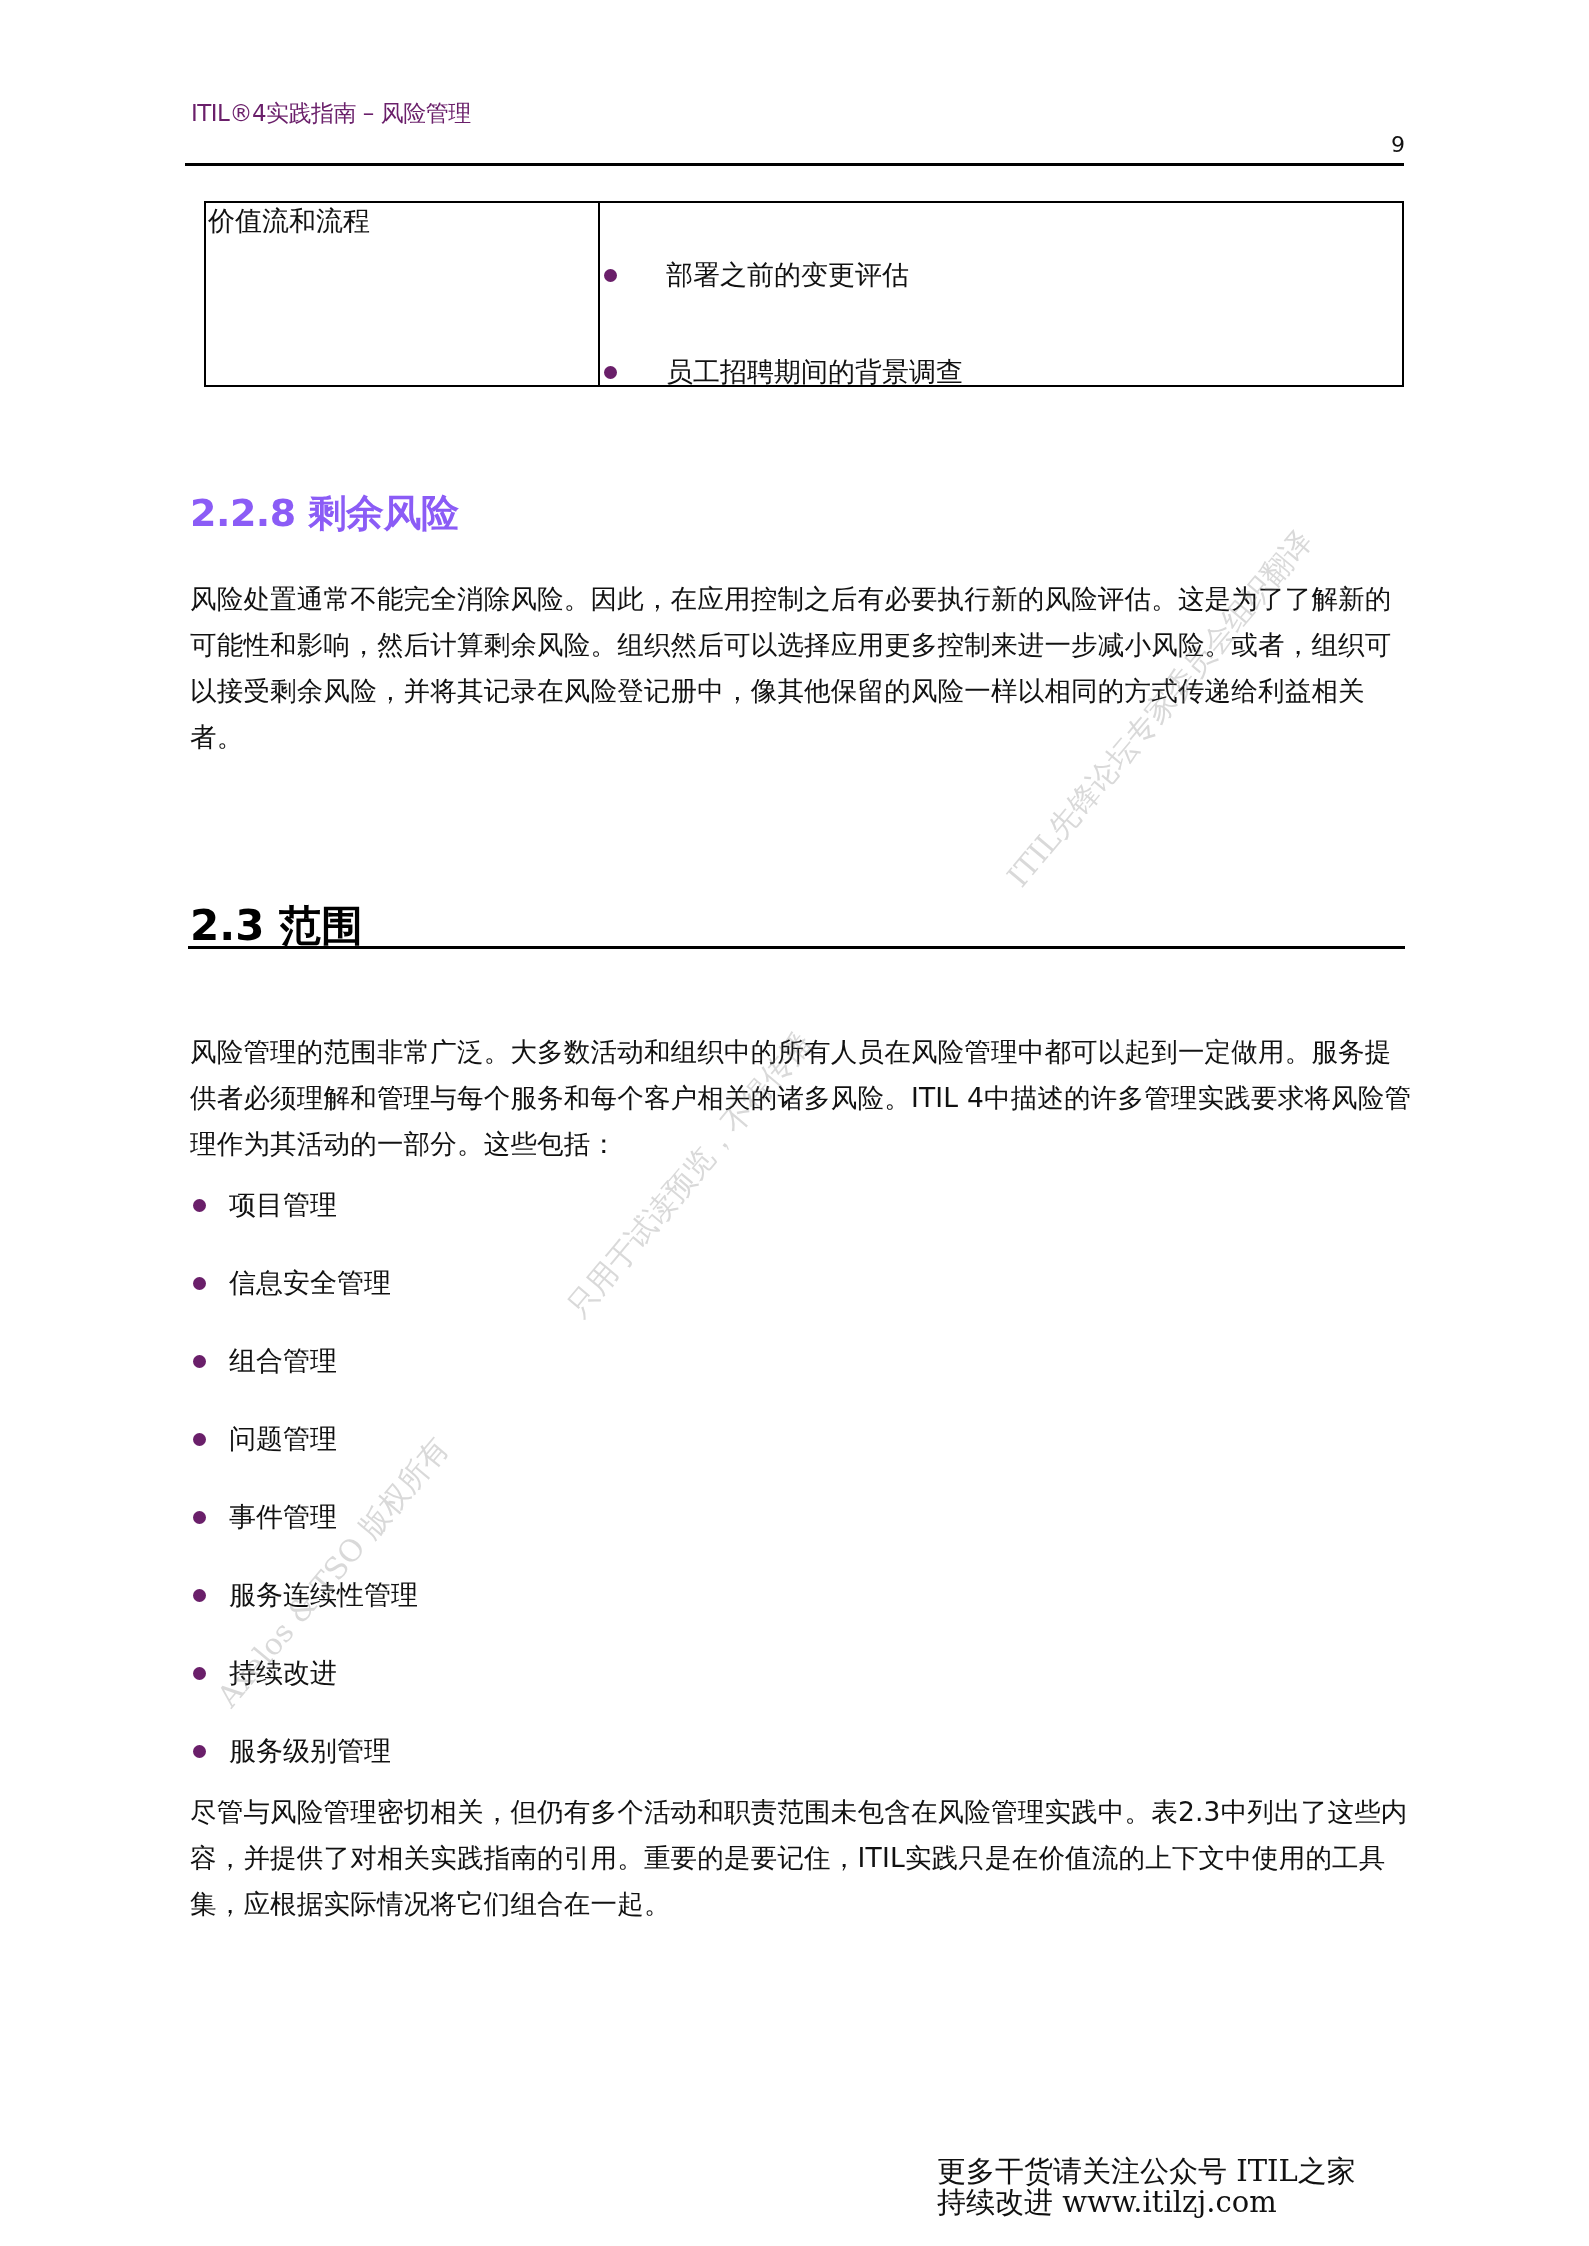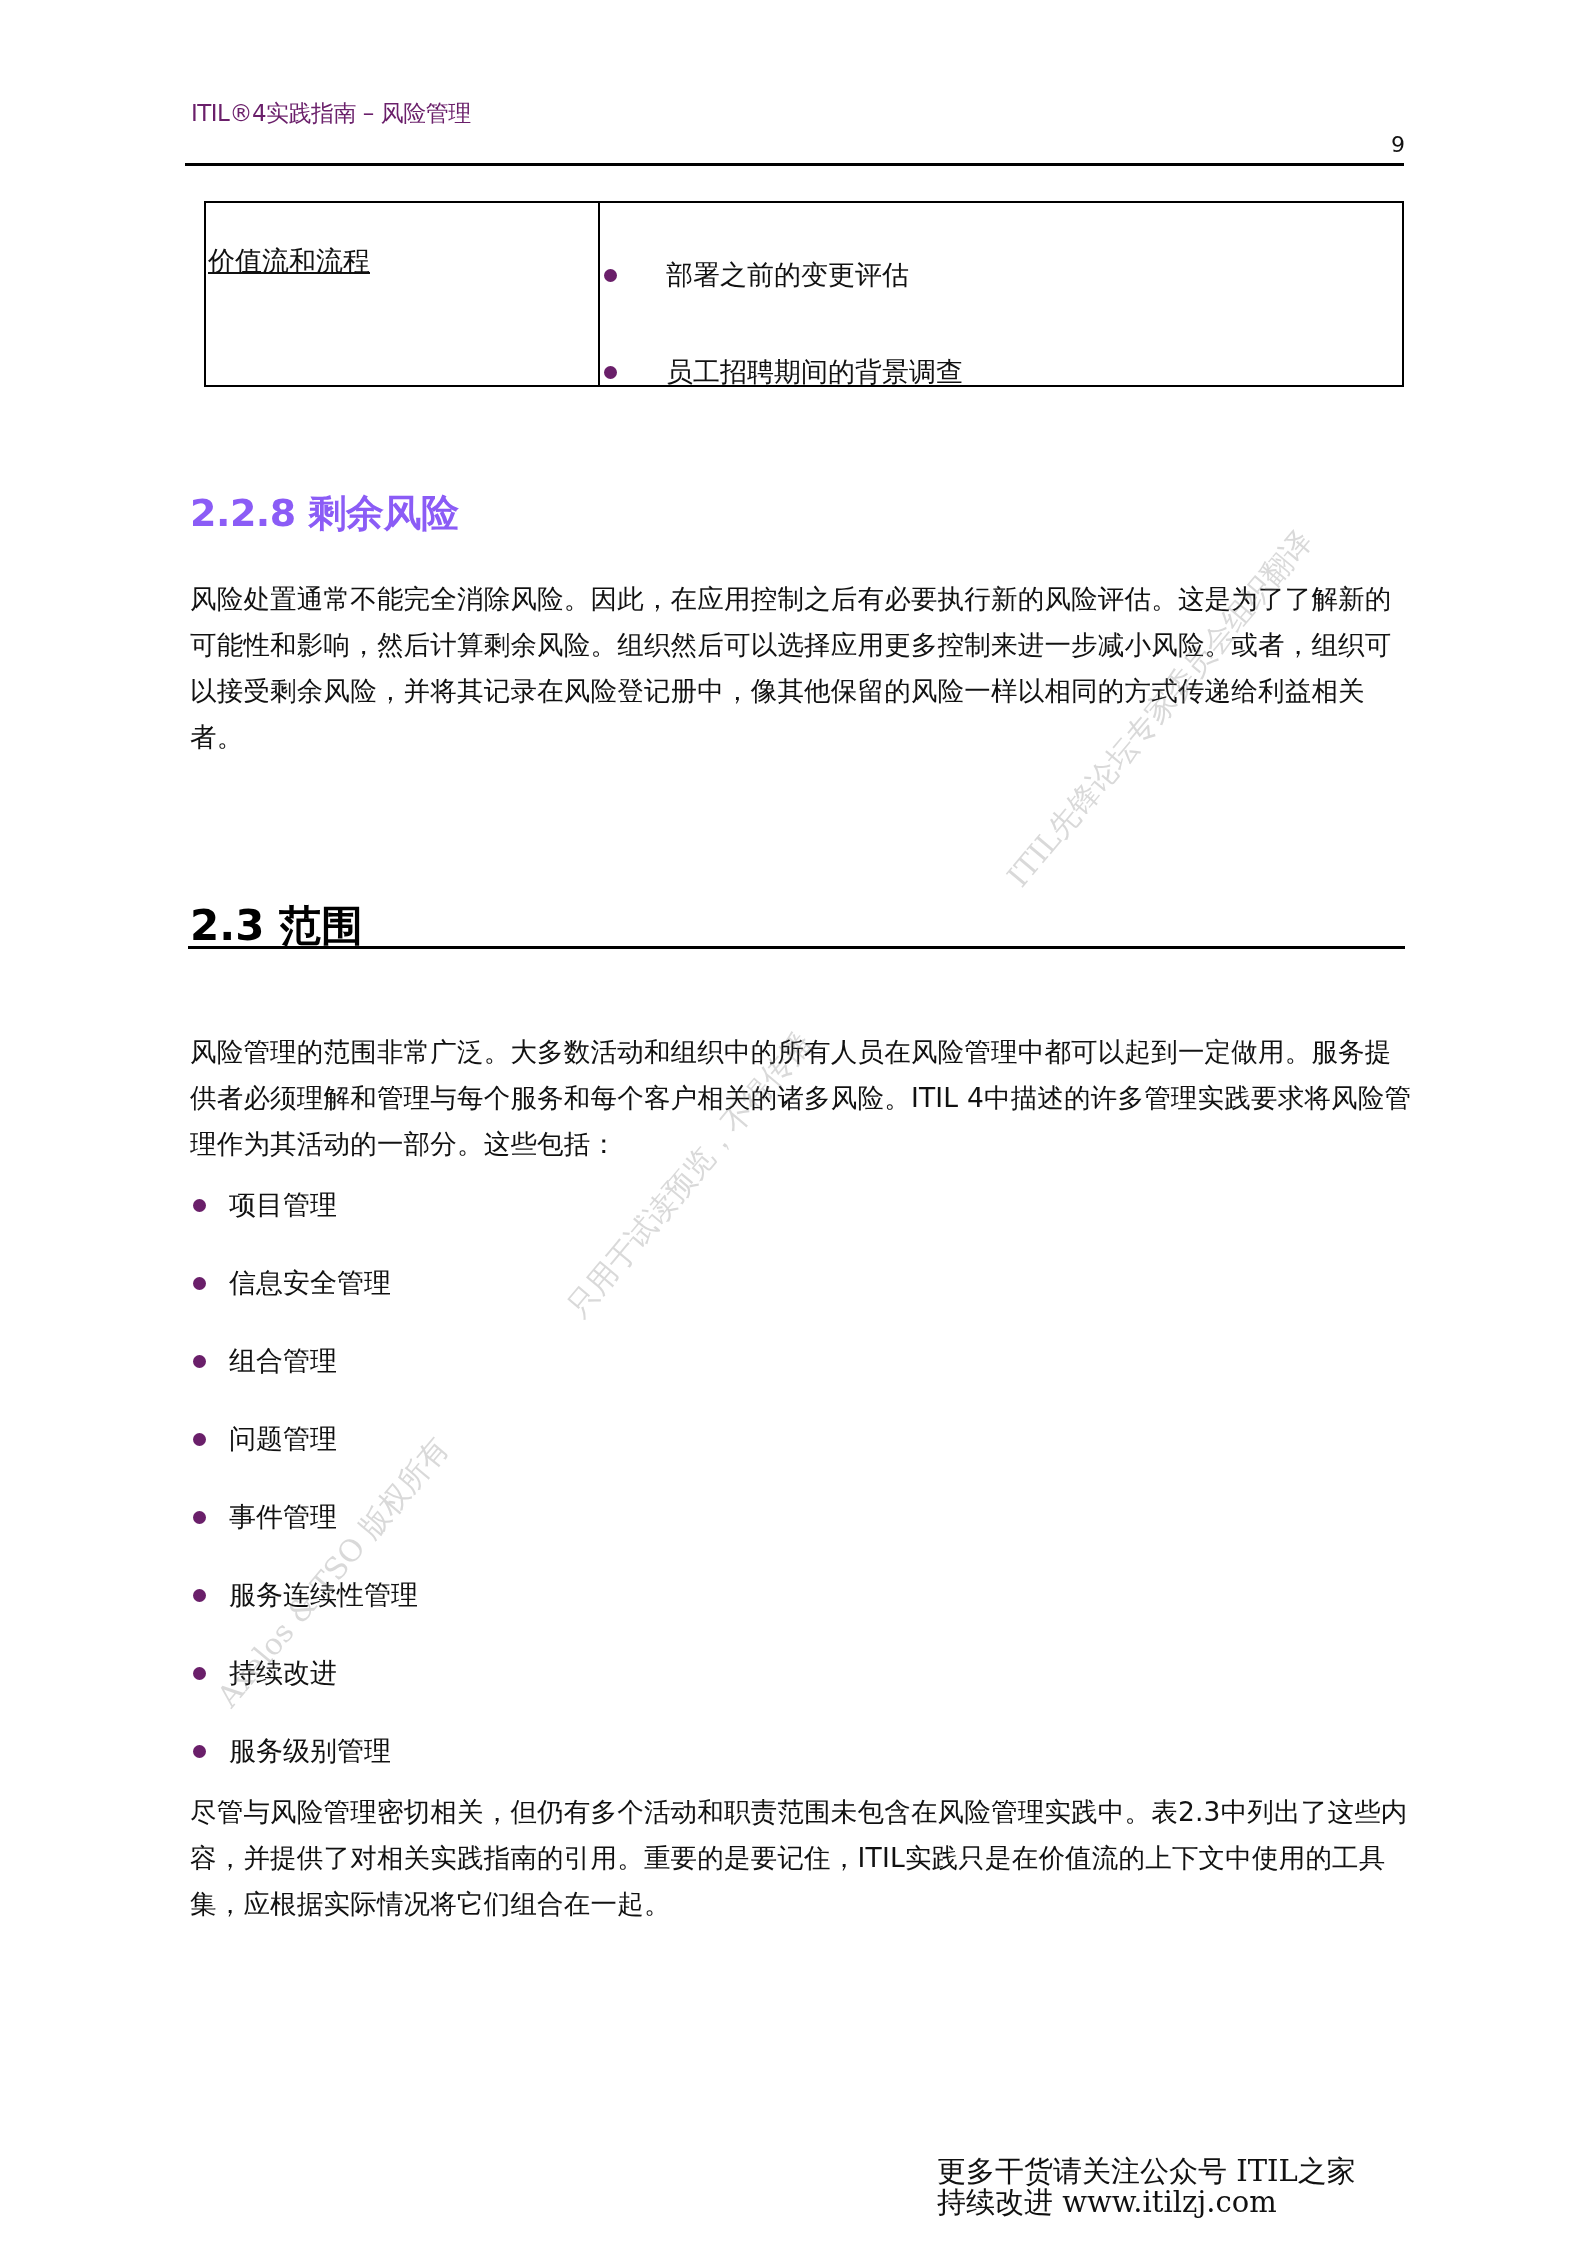--- a/index.html
+++ b/index.html
@@ -14,21 +14,21 @@
     }
     .page-num { left: 1391px; top: 132px; font-size: 22px; color: #111; }
     .head-rule { left: 185px; top: 163px; width: 1219px; height: 3px; background: #000; }
 
     .tbl {
       left: 204px; top: 201px; width: 1200px; height: 186px;
       border: 2.5px solid #000; box-sizing: border-box; display: flex;
     }
     .tbl-left {
       width: 394px; border-right: 2px solid #000; box-sizing: border-box;
-      font-size: 27px; padding-top: 40px; padding-left: 2px; text-decoration: underline;
+      font-size: 27px; padding-left: 2px;
     }
     .tbl-right { flex: 1; position: relative; }
     .tbl-bullet-row { position: absolute; left: 0; font-size: 27px; display: flex; align-items: center; }
     .dot { width: 13px; height: 13px; border-radius: 50%; background: #6a1f6a; display: inline-block; }
     .tbl-bullet-row .dot { margin-left: 4px; margin-right: 49px; }
 
     .h3 { left: 190px; top: 488px; font-size: 38px; font-weight: bold; color: #8b5cf6; letter-spacing: -0.5px; }
     .para { left: 190px; width: 1225px; font-size: 26.5px; line-height: 46px; color: #111; letter-spacing: 0.2px; }
     .p1 { top: 576px; }
     .h2 { left: 190px; top: 898px; font-size: 42px; font-weight: bold; color: #000; }

